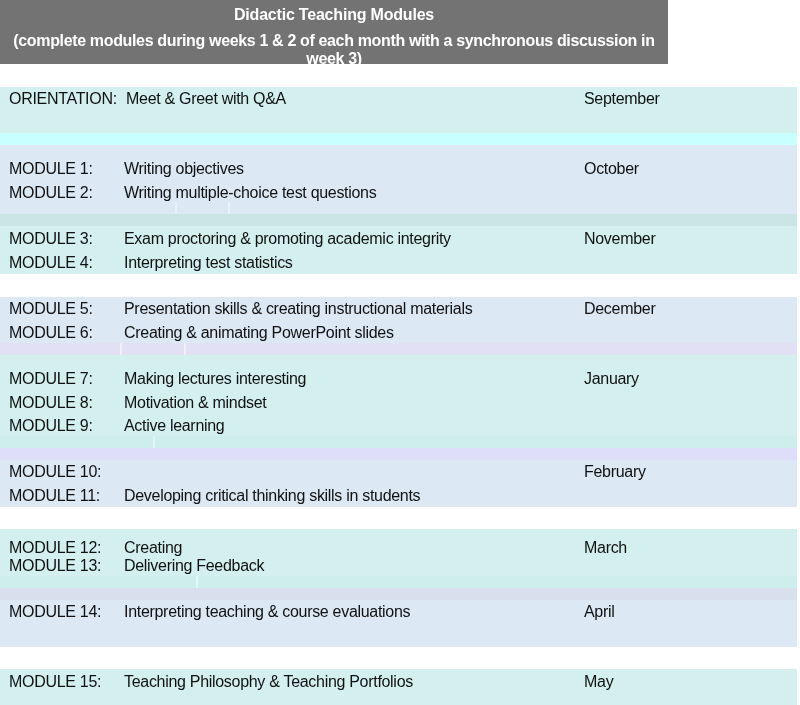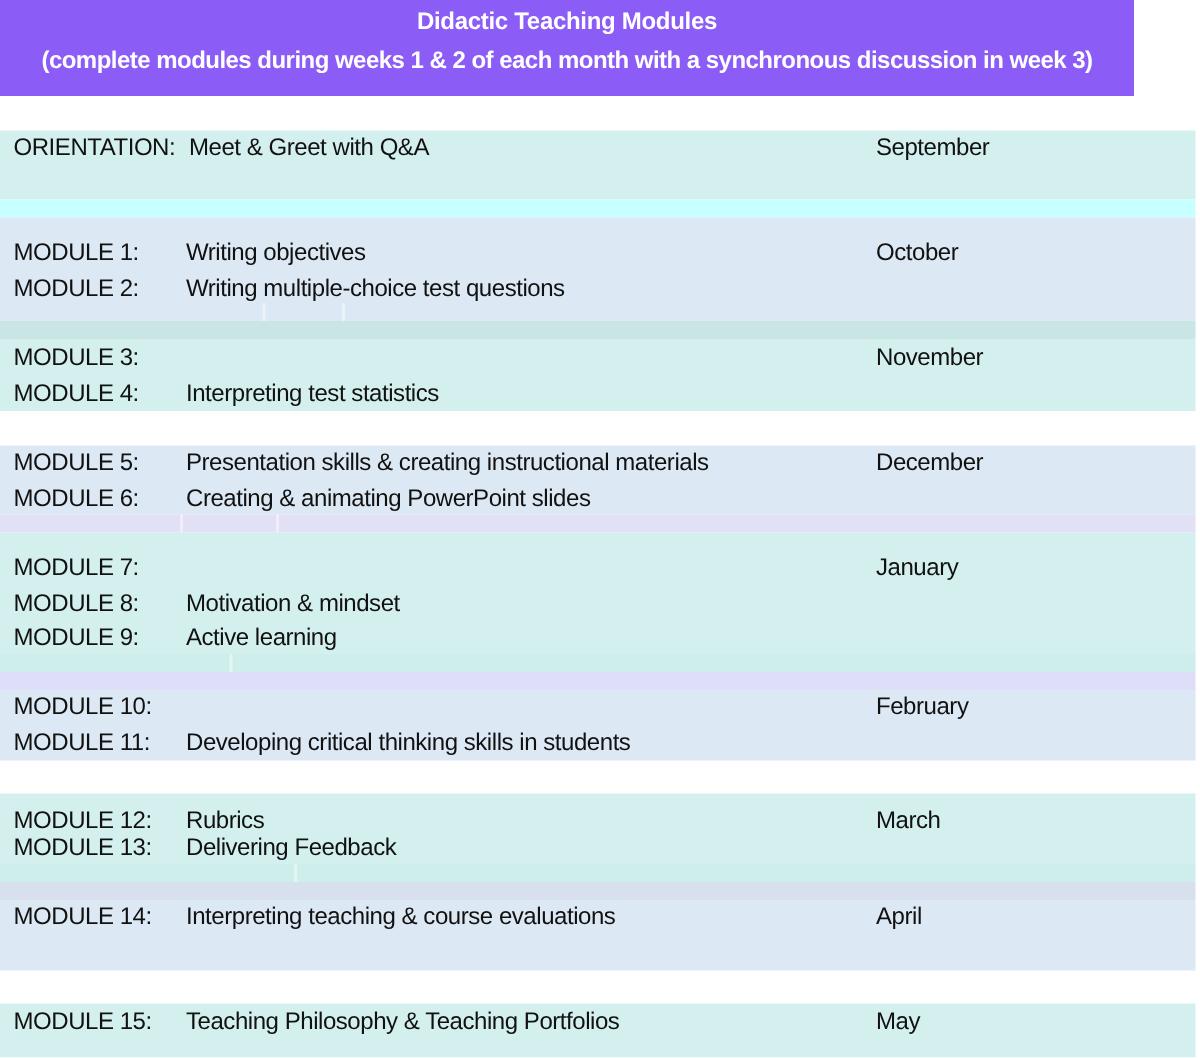--- a/index.html
+++ b/index.html
@@ -1,19 +1,19 @@
 <!DOCTYPE html>
 <html><head>
   <meta charset="utf-8">
   <style>
     html, body { margin: 0; padding: 0; background: #ffffff; }
     body { width: 800px; height: 705px; position: relative; overflow: hidden;
            font-family: "Liberation Sans", "DejaVu Sans", sans-serif; color: #111; }
-    .header { position: absolute; left: 0; top: 0; width: 756px; height: 64px;
-              background: #8b5cf6; color: #ffffff; text-align: center; font-weight: bold; }
+    .header { position: absolute; left: 0; top: 0; width: 668px; height: 64px;
+              background: #737373; color: #ffffff; text-align: center; font-weight: bold; }
     .header .t1 { position: absolute; left: 0; right: 0; top: 6px; font-size: 16px; letter-spacing: -0.2px; }
     .header .t2 { position: absolute; left: 0; right: 0; top: 32px; font-size: 16px; letter-spacing: -0.35px; }
     .band { position: absolute; left: 0; width: 797px; }
     .teal { background: #D3F0EE; }
     .blue { background: #DCE8F4; }
     .stripe { position: absolute; left: 0; width: 797px; height: 12px; }
     .row { position: absolute; left: 0; width: 797px; height: 24px; font-size: 16px; letter-spacing: -0.3px; }
     .row .lbl { position: absolute; left: 9px; top: 3px; white-space: nowrap; }
     .row .desc { position: absolute; left: 124px; top: 3px; white-space: nowrap; }
     .row .month { position: absolute; left: 584px; top: 3px; white-space: nowrap; }
@@ -46,20 +46,21 @@
   <span class="month">October</span>
 </div>
 <div class="row" style="top:181px;padding-left:20px;">
   <span class="lbl">MODULE 2:</span>
   <span class="desc">Writing multiple-choice test questions</span>
 </div>
 
 <div class="band teal" style="top:226px;height:48px;"></div>
 <div class="row" style="top:227px;padding-left:24px;">
   <span class="lbl">MODULE 3:</span>
+  <span class="desc">Exam proctoring &amp; promoting academic integrity</span>
   <span class="month">November</span>
 </div>
 <div class="row" style="top:251px;">
   <span class="lbl">MODULE 4:</span>
   <span class="desc">Interpreting test statistics</span>
 </div>
 
 <div class="band blue" style="top:297px;height:46px;"></div>
 <div class="stripe" style="top:343px;background:#E2E0F4;"></div>
 <div class="tick" style="top:343px;left:120px;"></div>
@@ -73,20 +74,21 @@
   <span class="lbl">MODULE 6:</span>
   <span class="desc">Creating &amp; animating PowerPoint slides</span>
 </div>
 
 <div class="band teal" style="top:355px;height:81px;"></div>
 <div class="stripe" style="top:436px;background:#CDEEEA;"></div>
 <div class="tick" style="top:436px;left:153px;"></div>
 <div class="stripe" style="top:448px;background:#DEDEF8;"></div>
 <div class="row" style="top:367px;">
   <span class="lbl">MODULE 7:</span>
+  <span class="desc">Making lectures interesting</span>
   <span class="month">January</span>
 </div>
 <div class="row" style="top:391px;">
   <span class="lbl">MODULE 8:</span>
   <span class="desc">Motivation &amp; mindset</span>
 </div>
 <div class="row" style="top:414px;">
   <span class="lbl">MODULE 9:</span>
   <span class="desc">Active learning</span>
 </div>
@@ -100,21 +102,21 @@
   <span class="lbl">MODULE 11:</span>
   <span class="desc">Developing critical thinking skills in students</span>
 </div>
 
 <div class="band teal" style="top:529px;height:47px;"></div>
 <div class="stripe" style="top:576px;background:#CDEEEA;"></div>
 <div class="tick" style="top:576px;left:196px;"></div>
 <div class="stripe" style="top:588px;background:#D8E0EE;"></div>
 <div class="row" style="top:536px;padding-left:28px;">
   <span class="lbl">MODULE 12:</span>
-  <span class="desc">Rubrics</span>
+  <span class="desc">Creating</span>
   <span class="month">March</span>
 </div>
 <div class="row" style="top:554px;">
   <span class="lbl">MODULE 13:</span>
   <span class="desc">Delivering Feedback</span>
 </div>
 
 <div class="band blue" style="top:600px;height:47px;"></div>
 <div class="row" style="top:600px;padding-left:36px;">
   <span class="lbl">MODULE 14:</span>

